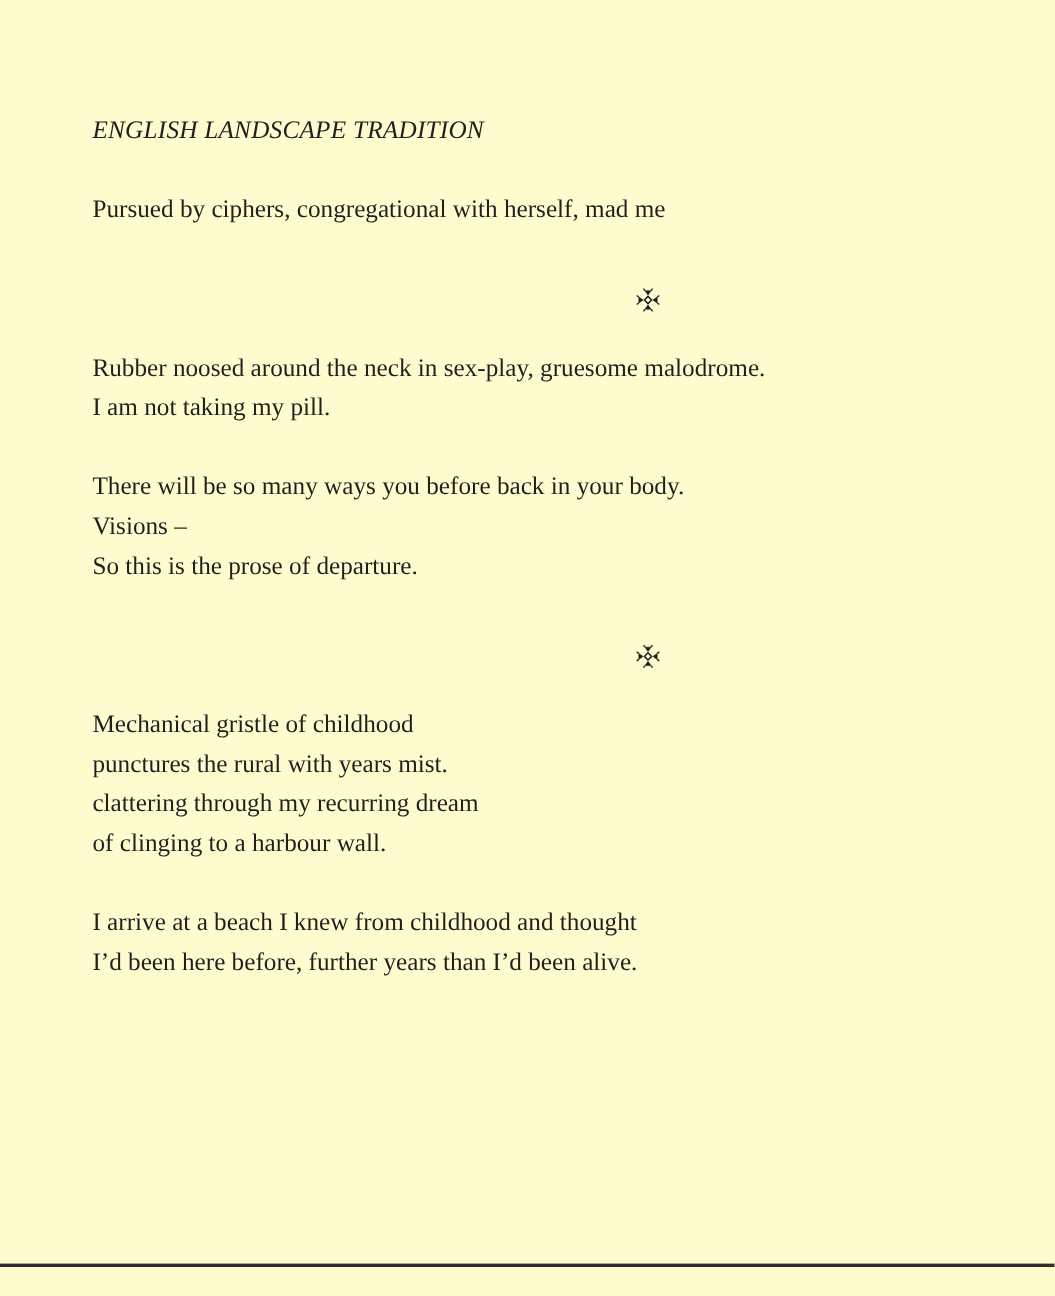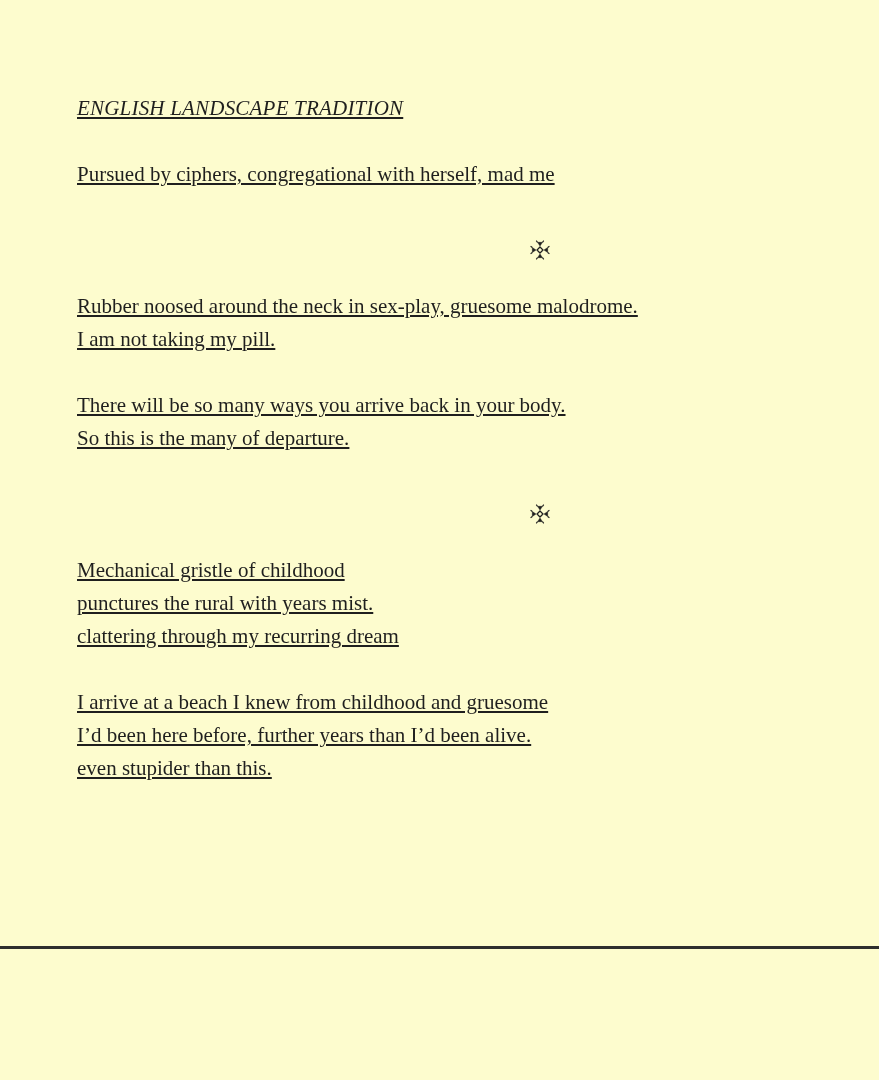--- a/index.html
+++ b/index.html
@@ -5,27 +5,26 @@
   :root {
     --bg: #fdfcce;
     --ink: #1f1f1e;
     --edge: #2e2e2e;
   }
   * { box-sizing: border-box; }
   html, body { margin: 0; padding: 0; background: var(--bg); }
   .page {
     position: relative;
     width: 879px;
-    height: 949px;
+    height: 1056px;
     margin: 0;
     background: var(--bg);
     overflow: hidden;
     font-family: "Liberation Serif", "DejaVu Serif", serif;
     color: var(--ink);
-    text-decoration: underline;
   }
   .poem {
     padding: 92px 50px 0 77px;
     font-size: 21px;
     line-height: 33px;
   }
   .poem-title {
     margin: 0 0 33px 0;
     font-size: 21px;
     font-weight: normal;
@@ -76,22 +75,23 @@
         </g>
       </svg>
     </div>
 
     <div class="stanza">
       <div class="line">Rubber noosed around the neck in sex-play, gruesome malodrome.</div>
       <div class="line">I am not taking my pill.</div>
     </div>
 
     <div class="stanza">
-      <div class="line">There will be so many ways you arrive back in your body.</div>
-      <div class="line">So this is the many of departure.</div>
+      <div class="line">There will be so many ways you before back in your body.</div>
+      <div class="line">Visions –</div>
+      <div class="line">So this is the prose of departure.</div>
     </div>
 
     <div class="ornament-row">
       <svg viewBox="0 0 24 24" width="20" height="20">
         <g fill="#1f1f1e" stroke="#1f1f1e">
           <path d="M12 8.4 L15.6 12 L12 15.6 L8.4 12 Z" fill="none" stroke-width="1.5"></path>
           <g id="orn-arrow2">
             <path d="M9 2.8 L15 2.8 L12 7.1 Z" stroke-width="0.6"></path>
             <path d="M9 2.8 L7.5 0.7 M15 2.8 L16.5 0.7" fill="none" stroke-width="1.3"></path>
           </g>
@@ -99,24 +99,24 @@
           <use href="#orn-arrow2" transform="rotate(180 12 12)"></use>
           <use href="#orn-arrow2" transform="rotate(270 12 12)"></use>
         </g>
       </svg>
     </div>
 
     <div class="stanza">
       <div class="line">Mechanical gristle of childhood</div>
       <div class="line">punctures the rural with years mist.</div>
       <div class="line">clattering through my recurring dream</div>
+      <div class="line">of clinging to a harbour wall.</div>
     </div>
 
     <div class="stanza">
-      <div class="line">I arrive at a beach I knew from childhood and gruesome</div>
+      <div class="line">I arrive at a beach I knew from childhood and thought</div>
       <div class="line">I’d been here before, further years than I’d been alive.</div>
-      <div class="line">even stupider than this.</div>
     </div>
 
   </div>
 
   <div class="bottom-edge"></div>
 </div>
 
 </body></html>

